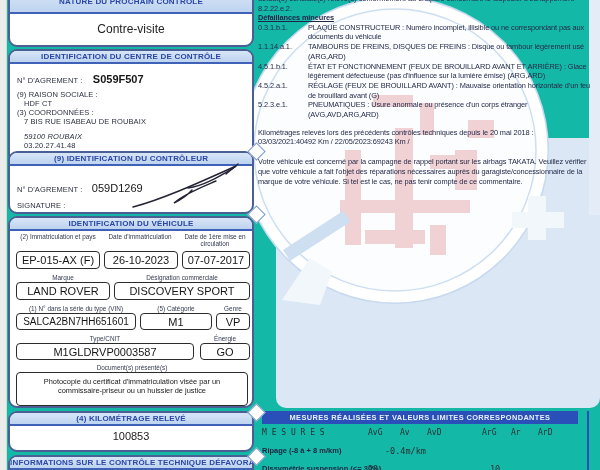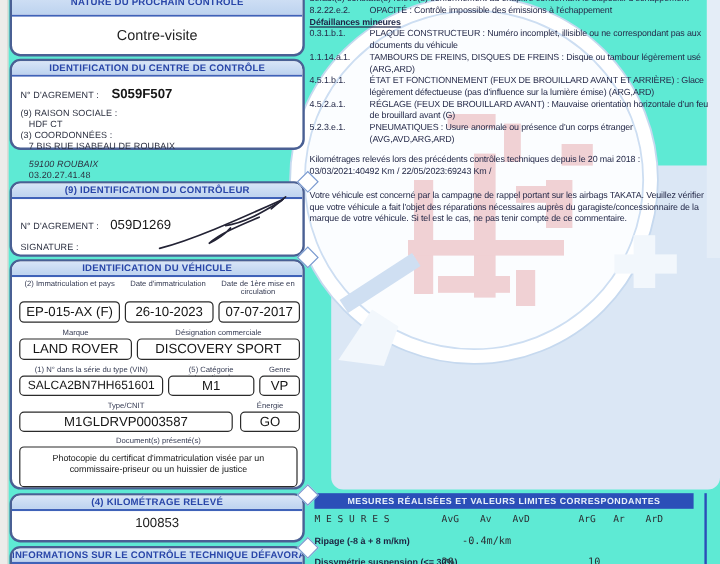--- a/index.html
+++ b/index.html
@@ -1,18 +1,18 @@
 <!DOCTYPE html>
 <html><head>
 <meta charset="utf-8">
 <style>
   html,body{margin:0;padding:0;}
   .page{
     position:relative;width:600px;height:470px;overflow:hidden;
-    background:#5eead4;font-family:"Liberation Sans",sans-serif;color:#1f2430;
+    background:#14b8a6;font-family:"Liberation Sans",sans-serif;color:#1f2430;
   }
   .edge-strip{position:absolute;left:0;top:0;width:6px;height:470px;background:#ececea;border-right:1px solid #d8d8d2;z-index:1;}
   
   .sec{position:absolute;left:8px;width:246px;border:2px solid #4a6094;border-radius:9px;background:#fff;z-index:2;box-sizing:border-box;}
   .band{
     background:linear-gradient(#d8e5f7,#bdd3ef);
     border-bottom:2px solid #3f62b8;
     color:#2946a8;font-weight:bold;font-size:8px;line-height:11px;text-align:center;
     border-radius:7px 7px 0 0;letter-spacing:.2px;white-space:nowrap;overflow:hidden;
   }
@@ -87,21 +87,21 @@
     <rect x="283" y="250" width="72" height="13" fill="#cfdff2" transform="rotate(-33 283 250)"></rect>
   </svg>
 
   <div class="edge-strip"></div>
 
   <div class="sec" style="top:-10px;height:57px;">
     <div class="band" style="line-height:20px;">NATURE DU PROCHAIN CONTRÔLE</div>
     <div class="center-text" style="margin-top:8px;">Contre-visite</div>
   </div>
 
-  <div class="sec" style="top:49px;height:76px;">
+  <div class="sec" style="top:49px;height:115px;">
     <div class="band">IDENTIFICATION DU CENTRE DE CONTRÔLE</div>
     <div style="padding:4px 7px 0 7px;">
       <div style="margin-top:1px;">
         <span class="fld-label">N° D'AGREMENT :</span>
         <span class="fld-strong" style="margin-left:6px;">S059F507</span>
       </div>
       <div class="fld-label" style="margin-top:3px;">(9) RAISON SOCIALE :</div>
       <div class="fld-label" style="padding-left:7px;">HDF CT</div>
       <div class="fld-label">(3) COORDONNÉES :</div>
       <div class="fld-label" style="padding-left:7px;">7 BIS RUE ISABEAU DE ROUBAIX</div>
@@ -176,21 +176,20 @@
   <div class="diamond" style="left:250px;top:145px;"></div>
   <div class="diamond" style="left:250px;top:208px;"></div>
   <div class="diamond" style="left:250px;top:406px;"></div>
   <div class="diamond" style="left:250px;top:450px;"></div>
 
   <div class="clipline">défaut(s) constaté(s) relevé(s) conformément au chapitre concernant le dispositif d'échappement</div>
 
   <div class="rightcol" style="top:4px;">
     <div class="defect">
       <span class="code">8.2.22.e.2.</span>
-      <span>OPACITÉ : Contrôle impossible des émissions à l'échappement</span>
     </div>
     <div class="minor-head">Défaillances mineures</div>
     <div class="defect">
       <span class="code">0.3.1.b.1.</span>
       <span>PLAQUE CONSTRUCTEUR : Numéro incomplet, illisible ou ne correspondant pas aux documents du véhicule</span>
     </div>
     <div class="defect">
       <span class="code">1.1.14.a.1.</span>
       <span>TAMBOURS DE FREINS, DISQUES DE FREINS : Disque ou tambour légèrement usé (ARG,ARD)</span>
     </div>

